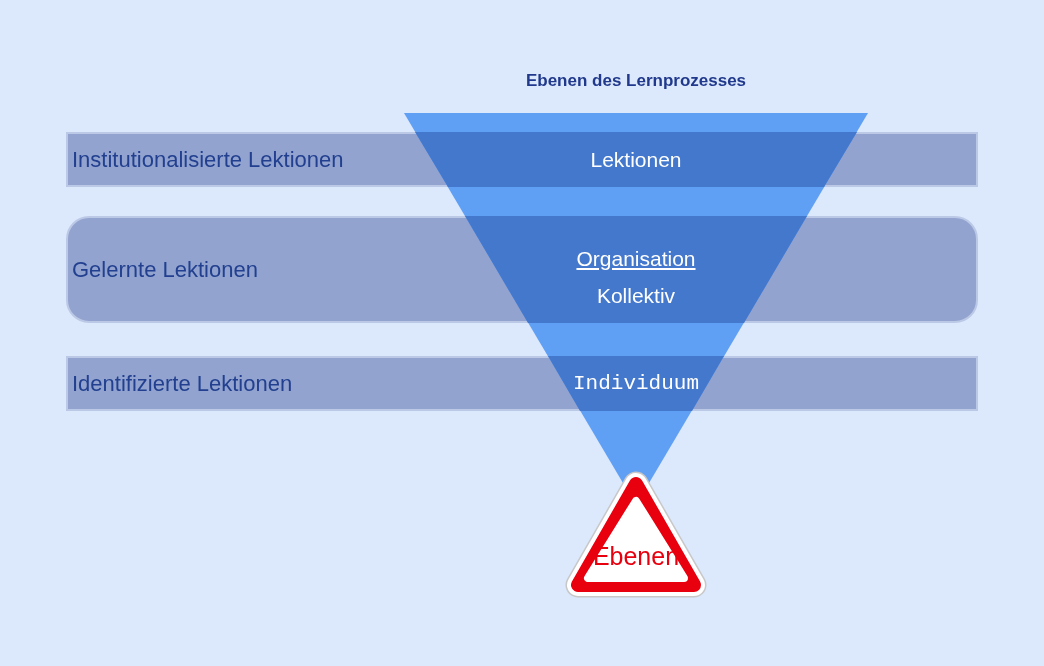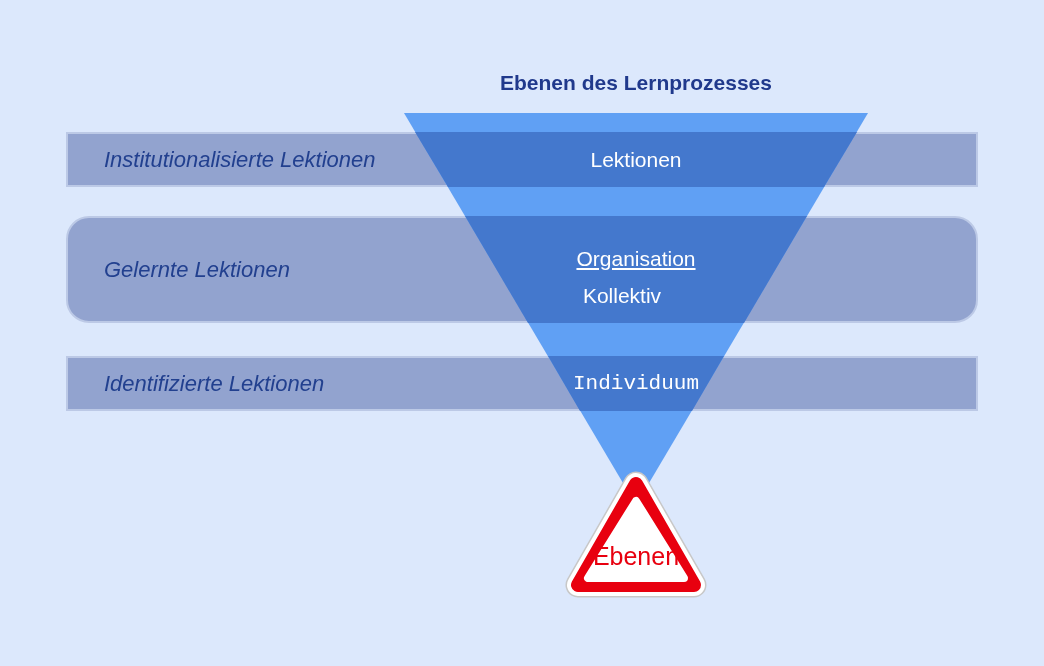--- a/index.html
+++ b/index.html
@@ -11,60 +11,59 @@
   .stage {
     position: relative;
     width: 1044px; height: 666px;
     background: #dce8fc;
     overflow: hidden;
   }
   .title {
     position: absolute;
     top: 71px; left: 386px; width: 500px;
     text-align: center;
-    font-size: 21px;
+    font-size: 17px;
     font-weight: bold;
     color: #20398c;
   }
   .bar {
     position: absolute;
     left: 66px; width: 912px;
     background: #92a3cf;
     border: 2px solid #bcc9e6;
     box-sizing: border-box;
     display: flex;
     align-items: center;
   }
   .bar-1 { top: 132px; height: 55px; }
   .bar-2 { top: 216px; height: 107px; border-radius: 23px; }
   .bar-3 { top: 356px; height: 55px; }
   .bar-label {
-    padding-left: 36px;
+    padding-left: 4px;
     font-size: 22px;
     color: #22408f;
     white-space: nowrap;
-    font-style: italic;
   }
   .overlay-svg {
     position: absolute;
     top: 0; left: 0;
     pointer-events: none;
   }
   .funnel-text {
     position: absolute;
     display: flex;
     align-items: center;
     justify-content: center;
     color: #ffffff;
     font-size: 21px;
     white-space: nowrap;
   }
   .ft-netzwerk     { top: 132px; height: 55px; left: 415px; width: 442px; }
   .ft-organisation { top: 232px; height: 54px; left: 465px; width: 342px; text-decoration: underline; }
-  .ft-kollektiv    { top: 269px; height: 54px; left: 451px; width: 342px; }
+  .ft-kollektiv    { top: 269px; height: 54px; left: 465px; width: 342px; }
   .ft-individuum   { top: 356px; height: 55px; left: 548px; width: 176px; font-family: Liberation Mono, monospace; }
   .crisis-label {
     position: absolute;
     top: 543px; left: 536px; width: 200px;
     text-align: center;
     font-size: 25px;
     line-height: 26px;
     color: #e8000f;
   }
 </style>

